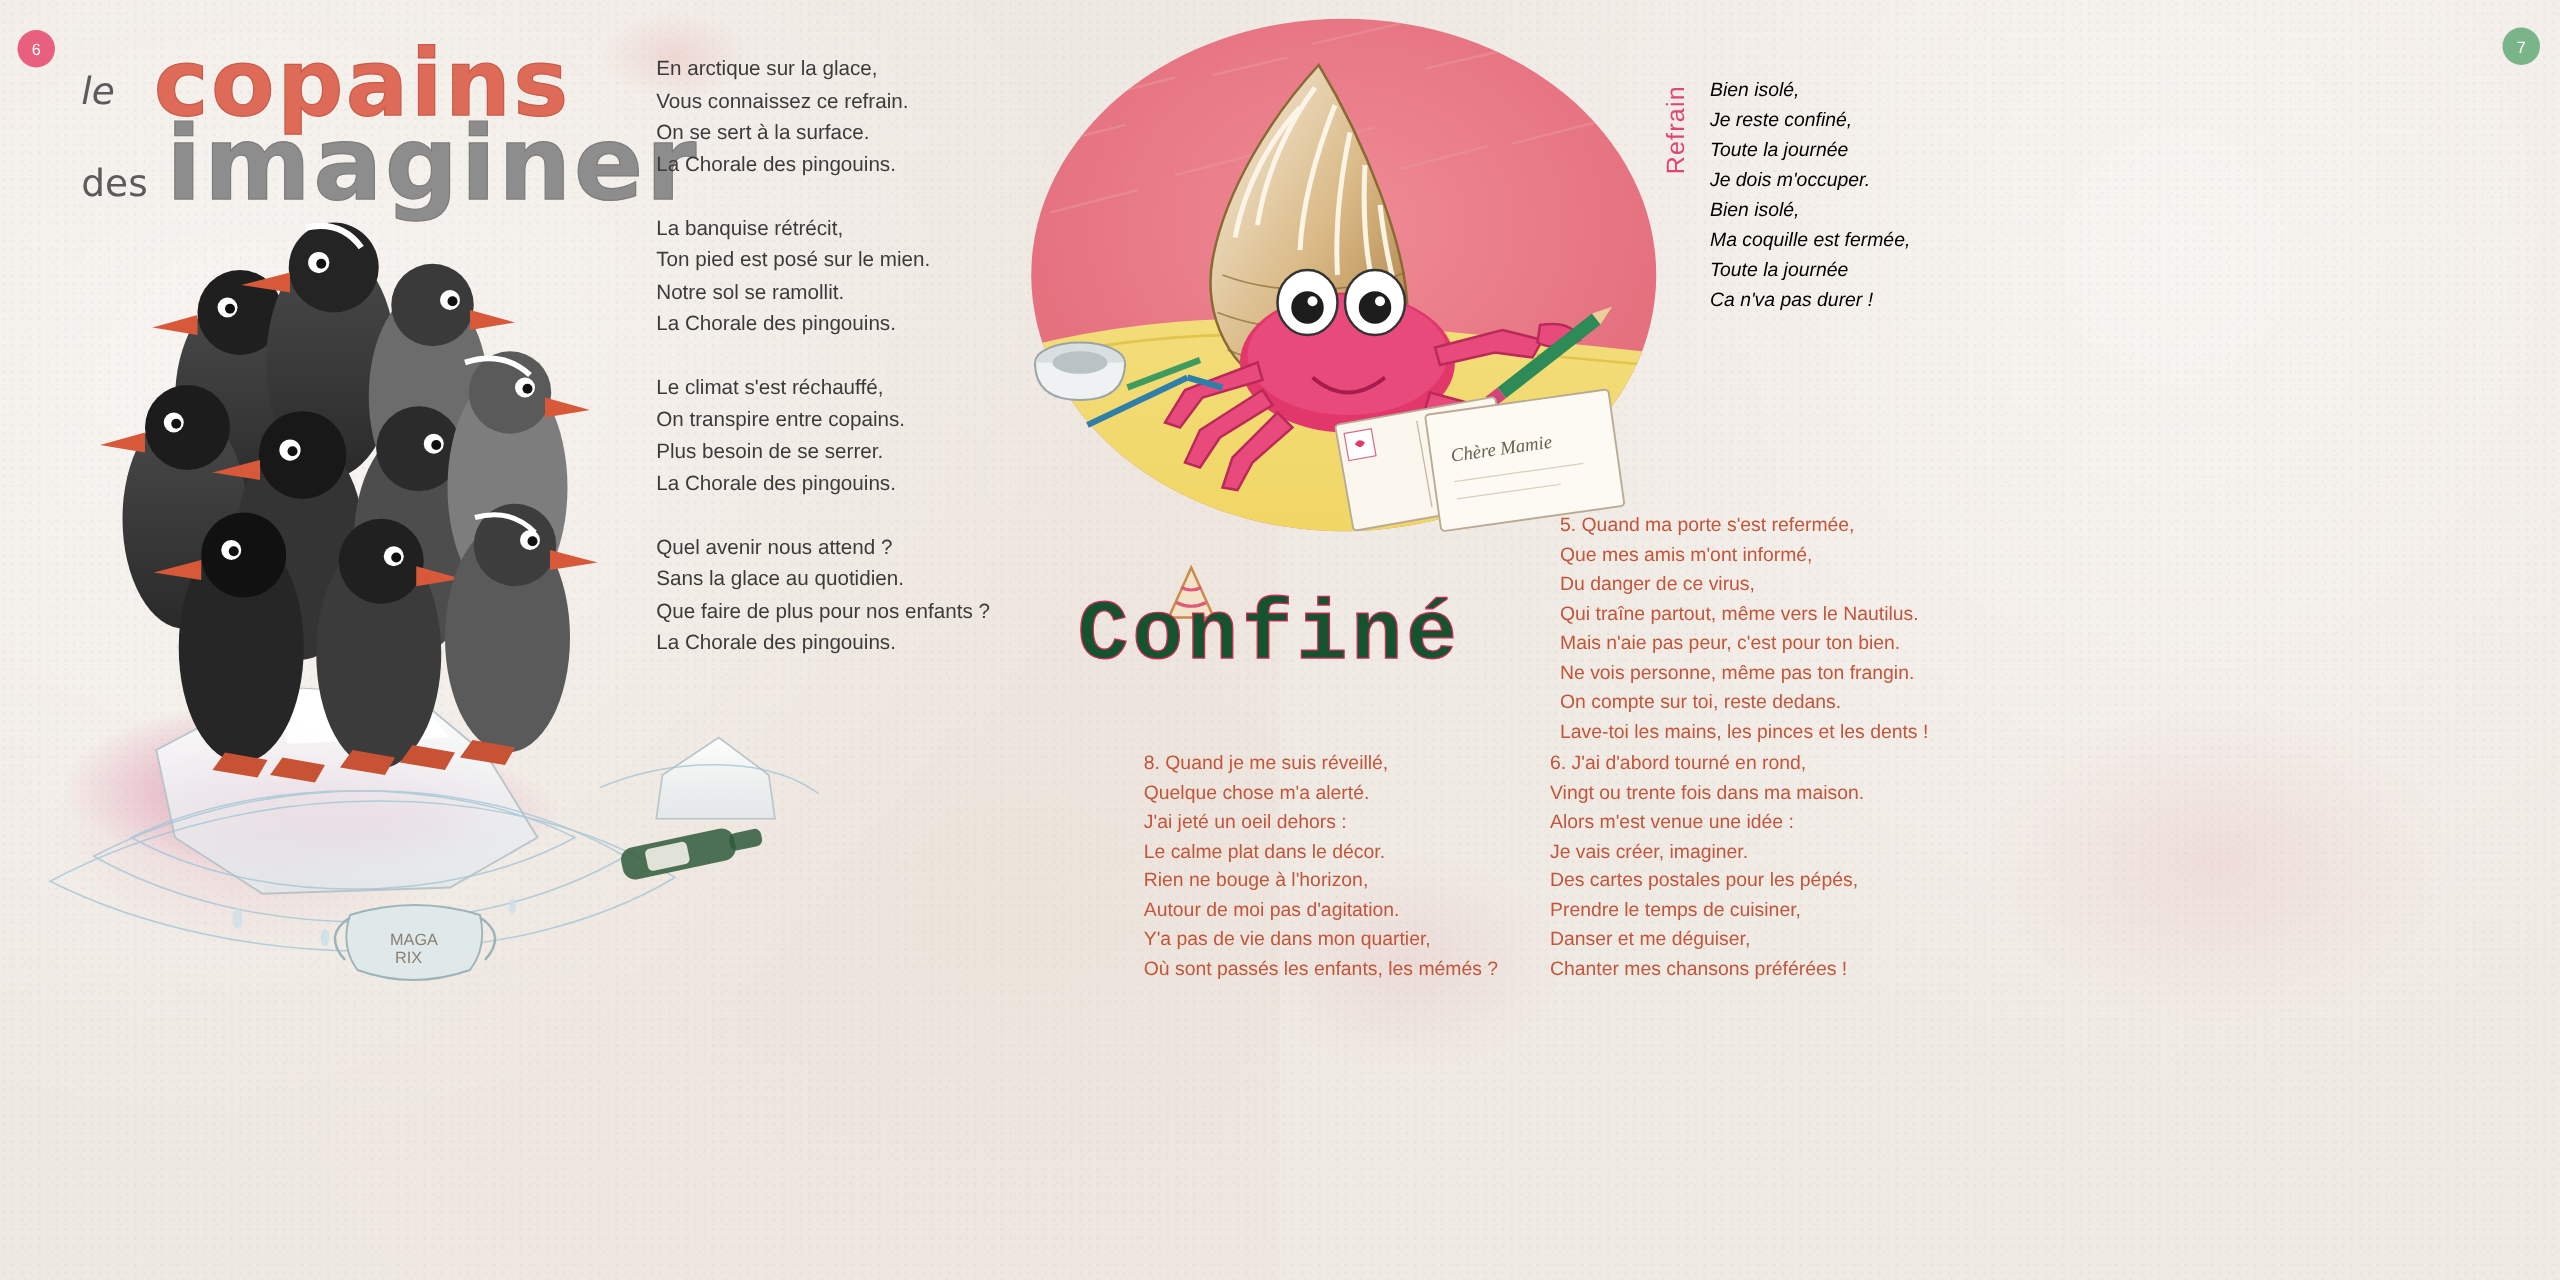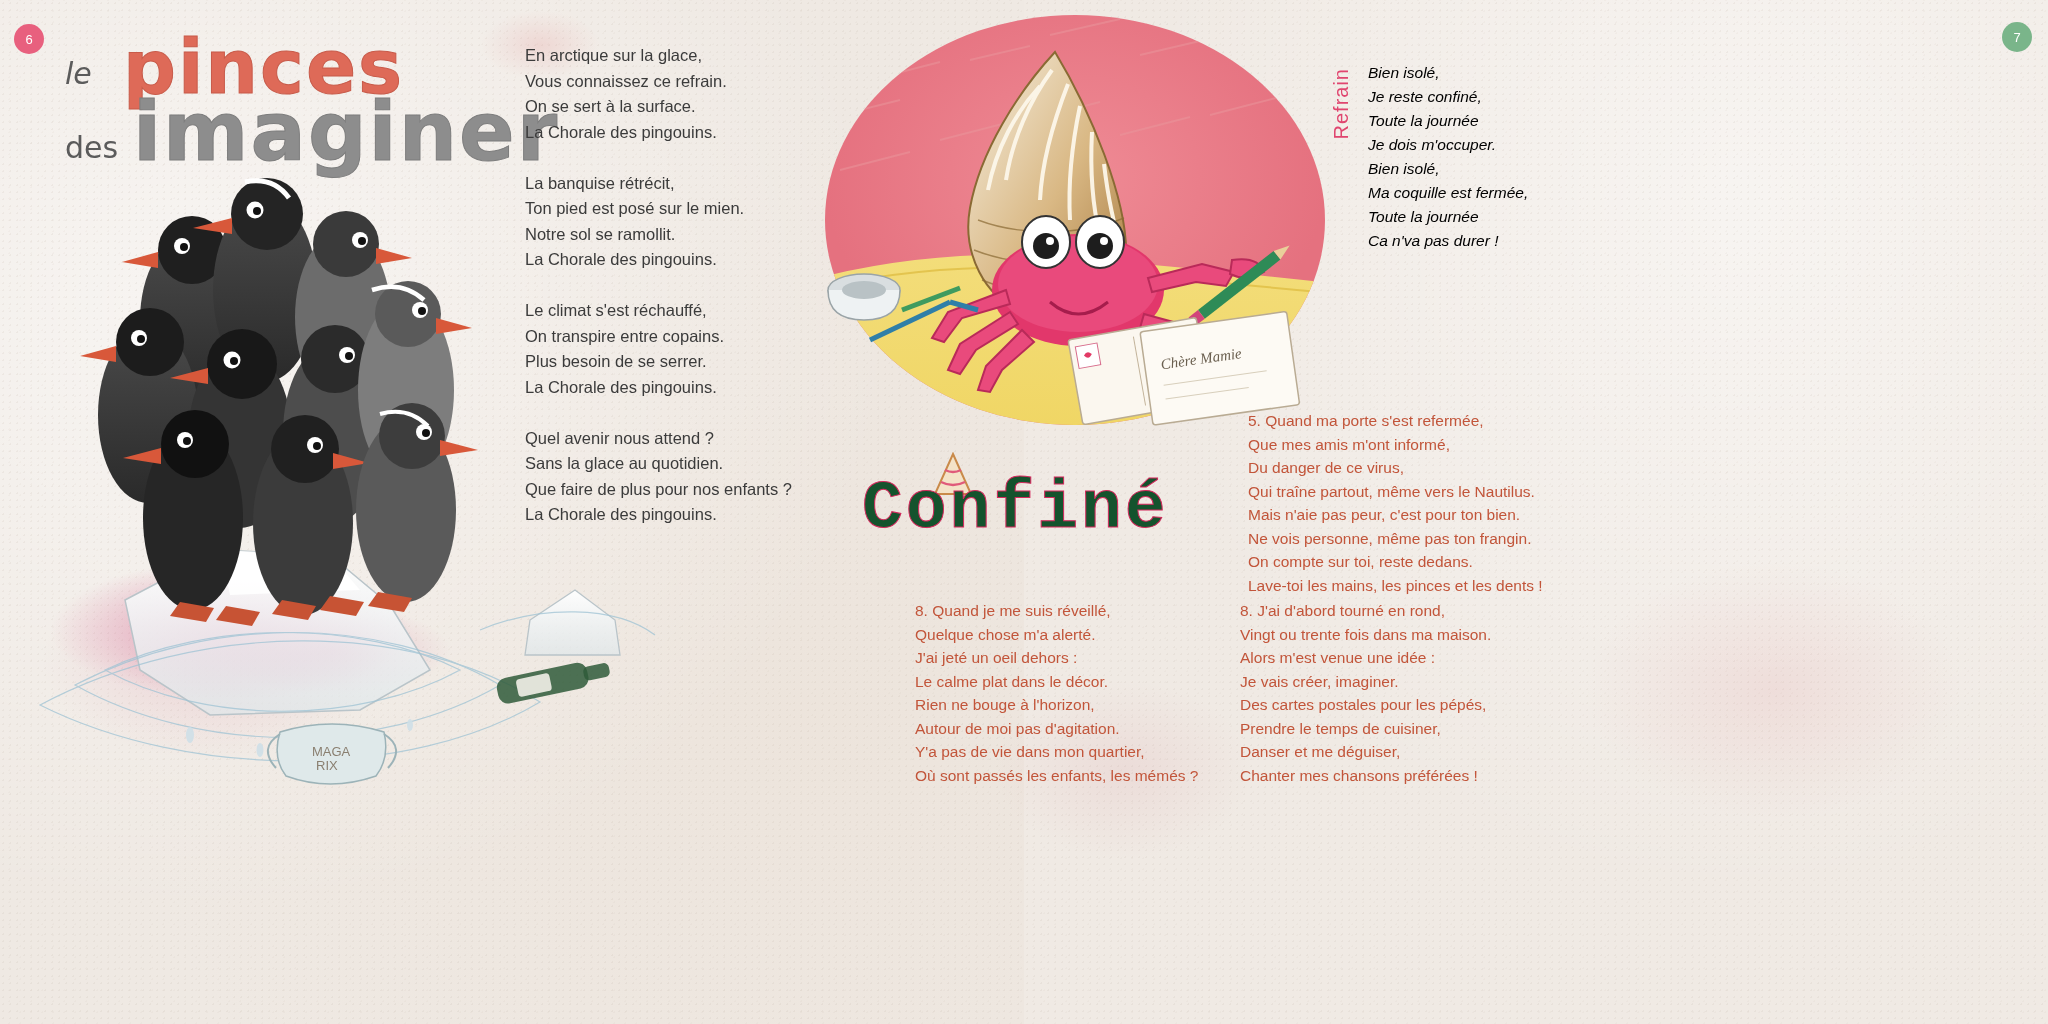--- a/index.html
+++ b/index.html
@@ -94,21 +94,21 @@
 <div class="page" id="left-page">
   <div class="grain"></div>
 
   <div class="stain" style="left:480px;top:10px;width:120px;height:70px;background:radial-gradient(ellipse,rgba(226,150,150,.25),rgba(226,150,150,0) 70%);"></div>
   <div class="stain" style="left:40px;top:560px;width:340px;height:200px;background:radial-gradient(ellipse,rgba(214,120,150,.22),rgba(214,120,150,0) 70%);"></div>
 
   <div class="page-num" id="page-num-left">6</div>
 
   <div id="title-block">
     <div class="t-word" id="title-le">le</div>
-    <div class="t-word" id="title-retour">pinces</div>
+    <div class="t-word" id="title-retour">copains</div>
     <div class="t-word" id="title-des">des</div>
     <div class="t-word" id="title-pingouins">imaginer</div>
   </div>
 
   <div class="lyrics" id="lyrics-left">En arctique sur la glace,
 Vous connaissez ce refrain.
 On se sert à la surface.
 La Chorale des pingouins.
 
 La banquise rétrécit,
@@ -406,21 +406,21 @@
 On compte sur toi, reste dedans.
 Lave-toi les mains, les pinces et les dents !</div>
 <div class="lyrics" id="lyrics-v1">8. Quand je me suis réveillé,
 Quelque chose m'a alerté.
 J'ai jeté un oeil dehors :
 Le calme plat dans le décor.
 Rien ne bouge à l'horizon,
 Autour de moi pas d'agitation.
 Y'a pas de vie dans mon quartier,
 Où sont passés les enfants, les mémés ?</div>
-<div class="lyrics" id="lyrics-v3">8. J'ai d'abord tourné en rond,
+<div class="lyrics" id="lyrics-v3">6. J'ai d'abord tourné en rond,
 Vingt ou trente fois dans ma maison.
 Alors m'est venue une idée :
 Je vais créer, imaginer.
 Des cartes postales pour les pépés,
 Prendre le temps de cuisiner,
 Danser et me déguiser,
 Chanter mes chansons préférées !</div>
 
 <svg id="confine-hat" width="56" height="46" viewBox="0 0 56 46">
   <path d="M28 2 L46 42 L10 42 Z" fill="#f4e3c8" stroke="#c98a4a" stroke-width="2"></path>

